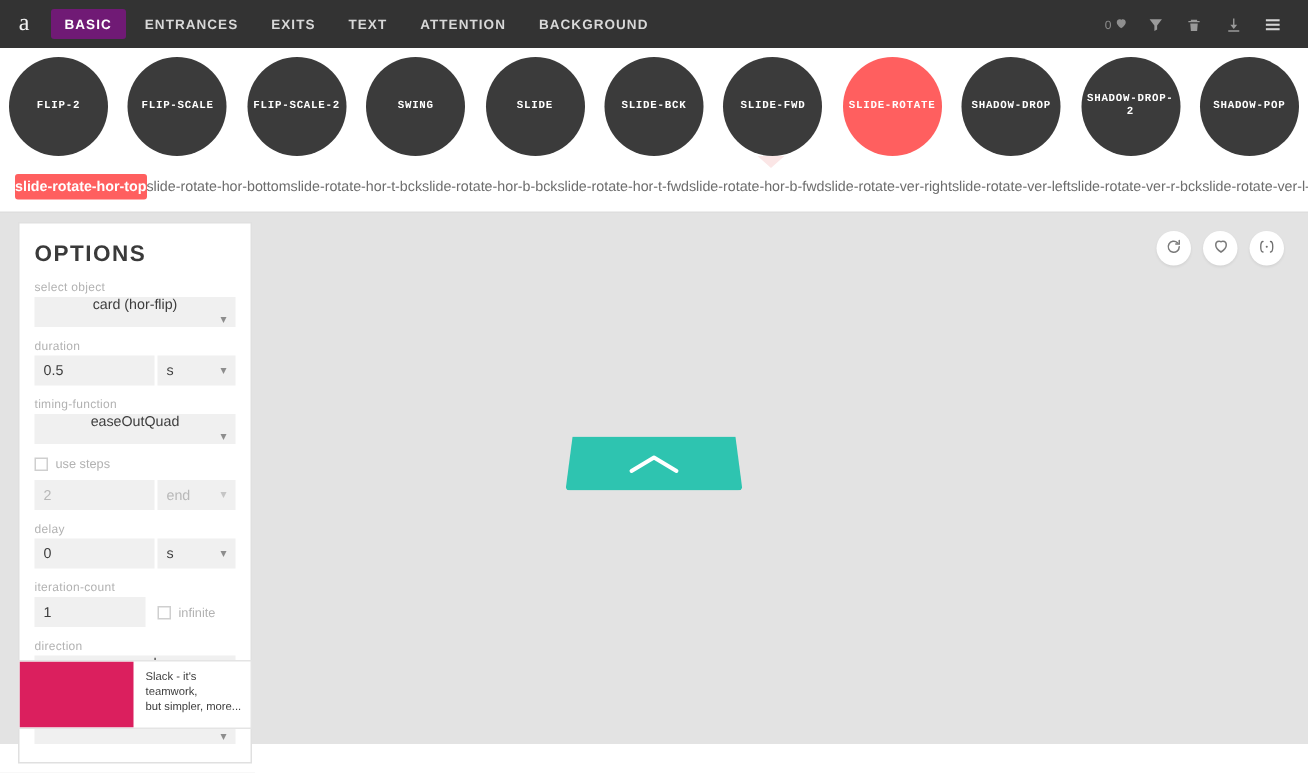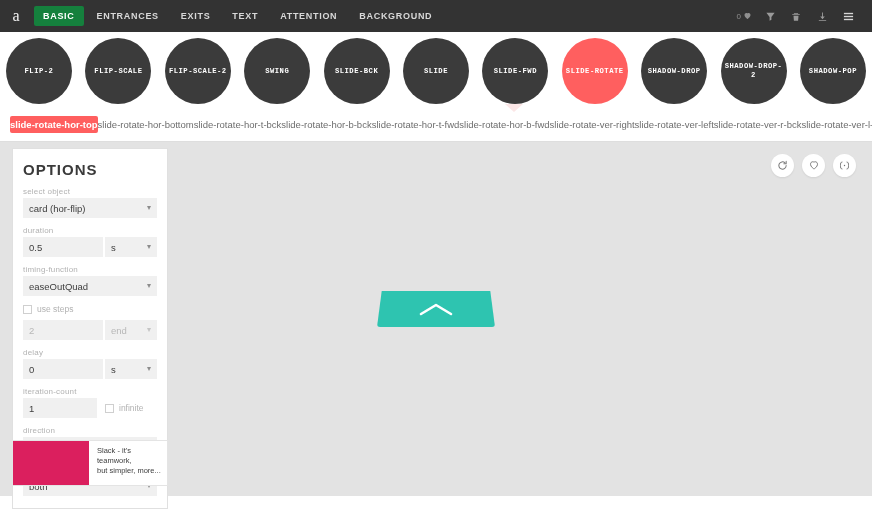--- a/index.html
+++ b/index.html
@@ -32,21 +32,21 @@
     font-size: 9px;
     font-weight: bold;
     letter-spacing: 0.7px;
     color: #d8d8d8;
     padding: 5px 9px;
     margin: 0 2px;
     cursor: pointer;
     white-space: nowrap;
   }
   .nav-tab.active {
-    background: #15803d;
+    background: #701a75;
     color: #ffffff;
     border-radius: 2px;
   }
   #topbar-actions {
     margin-left: auto;
     display: flex;
     align-items: center;
     gap: 2px;
     padding-right: 4px;
   }
@@ -197,21 +197,21 @@
     background: #f0f0f0;
     border: none;
     display: flex;
     align-items: center;
     font-size: 9.5px;
     color: #3d3d3d;
     padding: 0 6px;
     position: relative;
     cursor: pointer;
   }
-  .ctrl.full { width: 100%; }
+  .ctrl.full { width: 100%; flex-direction: column; }
   .ctrl .chev {
     margin-left: auto;
     color: #8d8d8d;
     font-size: 8px;
     line-height: 1;
   }
   .split { display: flex; gap: 2px; }
   .split .val { flex: 1 1 auto; }
   .split .unit { width: 52px; }
   .ctrl.dim { color: #b8b8b8; }
@@ -317,24 +317,24 @@
       <div class="circle">
         <span>FLIP-SCALE</span>
       </div>
       <div class="circle">
         <span>FLIP-SCALE-2</span>
       </div>
       <div class="circle">
         <span>SWING</span>
       </div>
       <div class="circle">
+        <span>SLIDE</span>
+      </div>
+      <div class="circle">
         <span>SLIDE-BCK</span>
-      </div>
-      <div class="circle">
-        <span>SLIDE</span>
       </div>
       <div class="circle">
         <span>SLIDE-FWD</span>
       </div>
       <div class="circle selected">
         <span>SLIDE-ROTATE</span>
       </div>
       <div class="circle">
         <span>SHADOW-DROP</span>
       </div>

